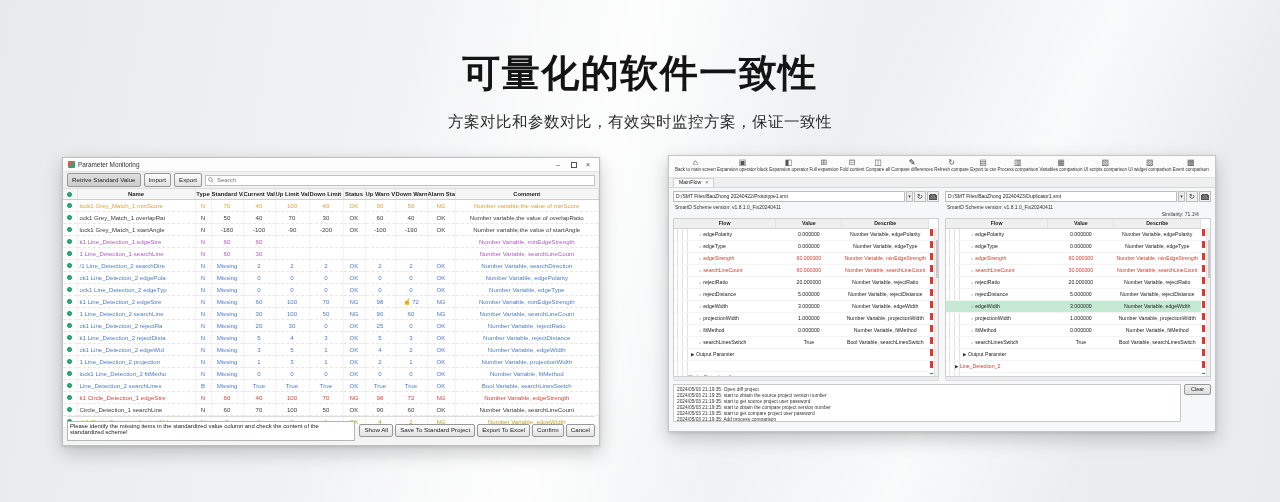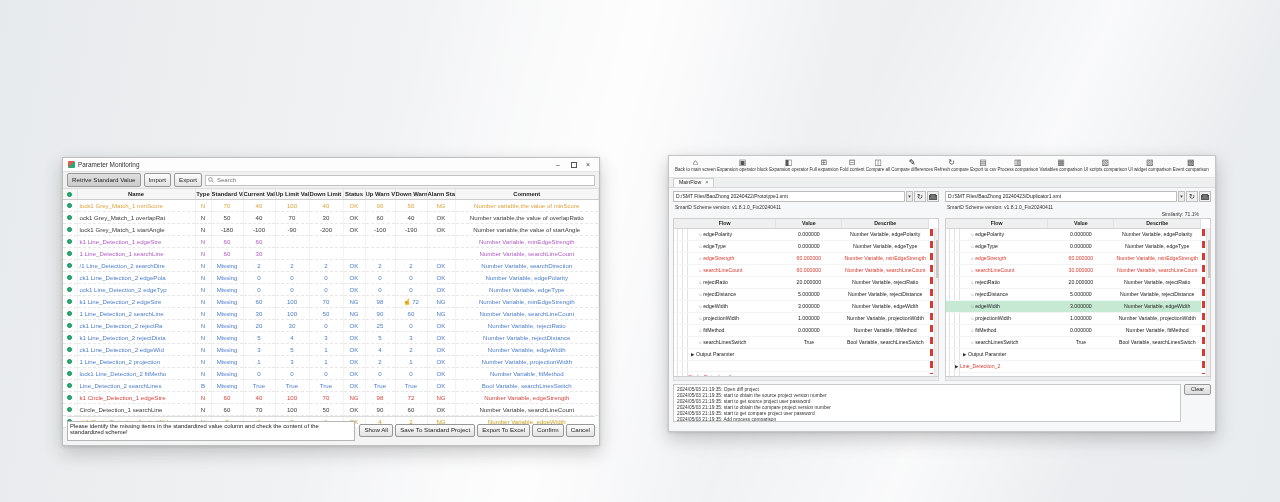--- a/index.html
+++ b/index.html
@@ -90,20 +90,22 @@
   .vscroll::after { content:""; position:absolute; top:8%; left:0.5px; width:2.5px; height:26%; background:#c9c9c9; }
   .hscroll { height:4px; background:#ececec; border:1px solid #ddd; border-top:none; }
   .cw-log { margin:3px 4px 0; display:flex; gap:3px; align-items:flex-start; }
   .logbox { flex:1; height:38px; background:#fff; border:1px solid #c9c9c9; font-size:4.8px; line-height:6px; padding:1.5px 3px; color:#333; overflow:hidden; }
   .clear-btn { font-family:inherit; font-size:5.4px; line-height:1; padding:2px 6px; background:linear-gradient(#f2f2f2,#dcdcdc); border:1px solid #979797; border-radius:2px; color:#222; }
 </style>
 </head>
 <body>
 
 <div class="hero">
+  <div class="hero-title">可量化的软件一致性</div>
+  <div class="hero-sub">方案对比和参数对比，有效实时监控方案，保证一致性</div>
 </div>
 
 <div class="pm">
   <div class="pm-titlebar">
     <span class="pm-ico"></span>
     <span class="pm-title">Parameter Monitoring</span>
     <span class="wc">–</span>
     <span class="wc maxbox"></span>
     <span class="wc">×</span>
   </div>

